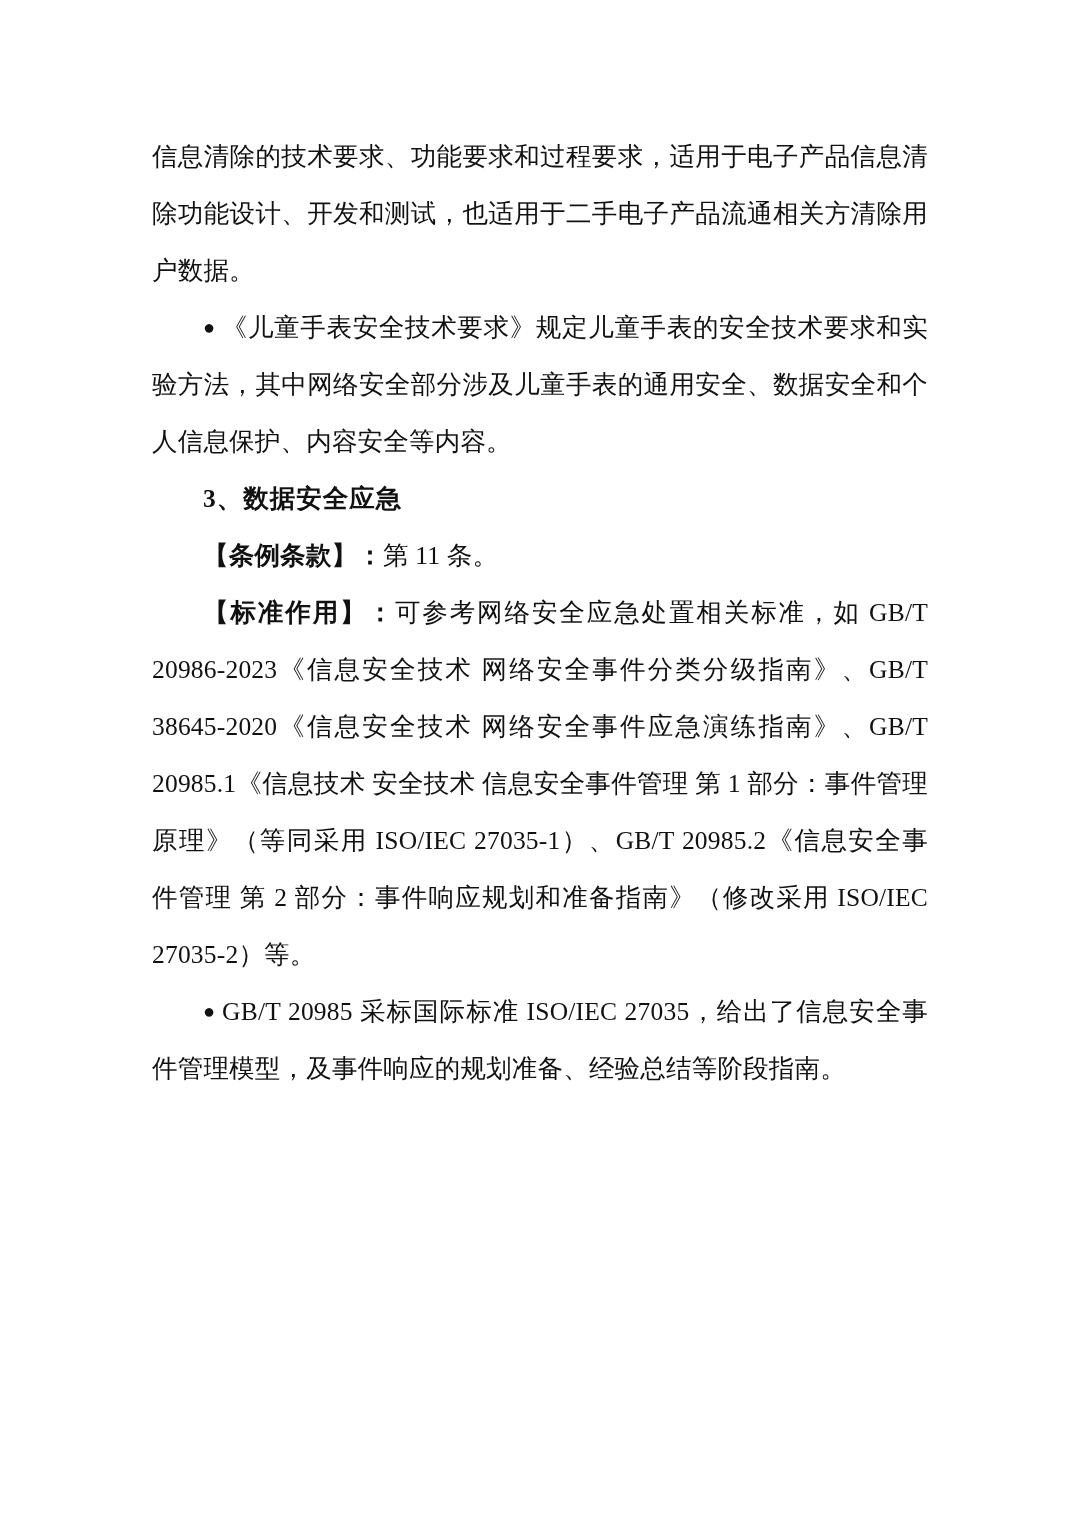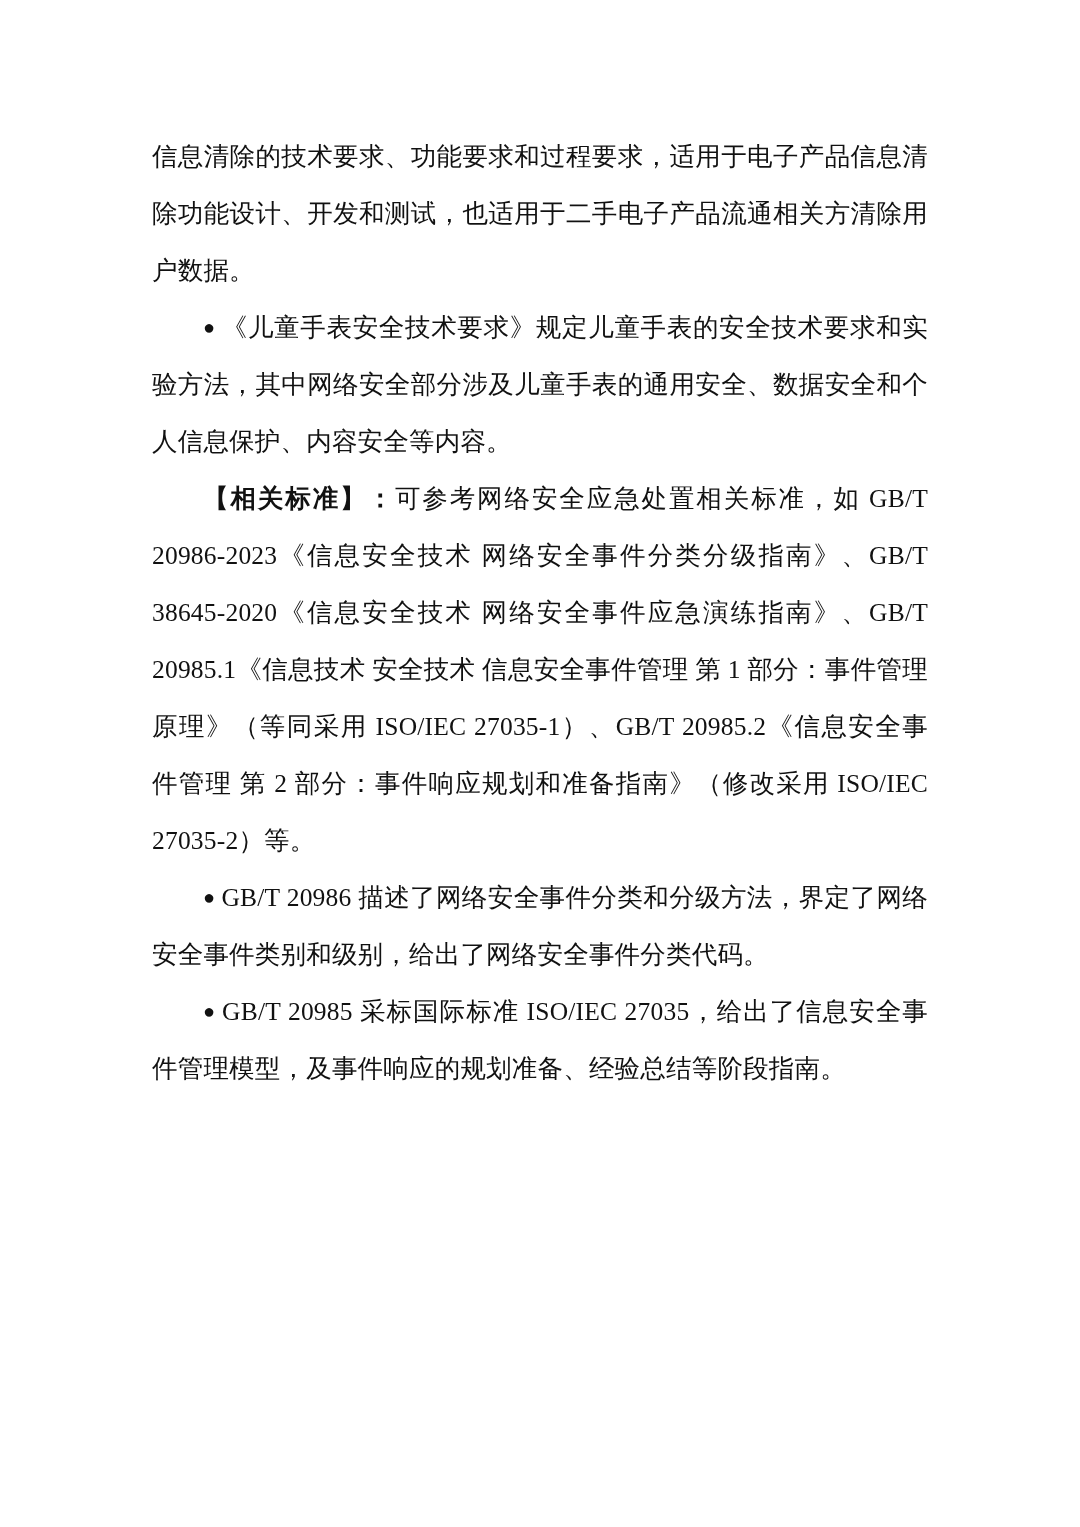--- a/index.html
+++ b/index.html
@@ -58,24 +58,25 @@
 </head>
 <body>
 
 <div class="page">
   <div class="doc-body">
 
     <p class="plain">信息清除的技术要求、功能要求和过程要求，适用于电子产品信息清除功能设计、开发和测试，也适用于二手电子产品流通相关方清除用户数据。</p>
 
     <p class="hang-bullet"><span class="bullet-dot">●</span><span>《儿童手表安全技术要求》规定儿童手表的安全技术要求和实验方法，其中网络安全部分涉及儿童手表的通用安全、数据安全和个人信息保护、内容安全等内容。</span></p>
 
+    <p class="heading">3、数据安全应急</p>
+
+    <p class="indent"><span class="label">【条例条款】：</span><span>第 11 条。</span></p>
+
+    <p class="indent"><span class="label">【标准作用】：</span><span>可参考网络安全应急处置相关标准，如 GB/T 20986-2023《信息安全技术 网络安全事件分类分级指南》、GB/T 38645-2020《信息安全技术 网络安全事件应急演练指南》、GB/T 20985.1《信息技术 安全技术 信息安全事件管理 第 1 部分：事件管理原理》（等同采用 ISO/IEC 27035-1）、GB/T 20985.2《信息安全事件管理 第 2 部分：事件响应规划和准备指南》（修改采用 ISO/IEC 27035-2）等。</span></p>
 
 
-    <p class="indent"><span class="label">【相关标准】：</span><span>可参考网络安全应急处置相关标准，如 GB/T 20986-2023《信息安全技术 网络安全事件分类分级指南》、GB/T 38645-2020《信息安全技术 网络安全事件应急演练指南》、GB/T 20985.1《信息技术 安全技术 信息安全事件管理 第 1 部分：事件管理原理》（等同采用 ISO/IEC 27035-1）、GB/T 20985.2《信息安全事件管理 第 2 部分：事件响应规划和准备指南》（修改采用 ISO/IEC 27035-2）等。</span></p>
-
-
-    <p class="hang-bullet"><span class="bullet-dot">●</span><span>GB/T 20986 描述了网络安全事件分类和分级方法，界定了网络安全事件类别和级别，给出了网络安全事件分类代码。</span></p>
 
 
     <p class="hang-bullet"><span class="bullet-dot">●</span><span>GB/T 20985 采标国际标准 ISO/IEC 27035，给出了信息安全事件管理模型，及事件响应的规划准备、经验总结等阶段指南。</span></p>
 
   </div>
 </div>
 
 </body></html>

